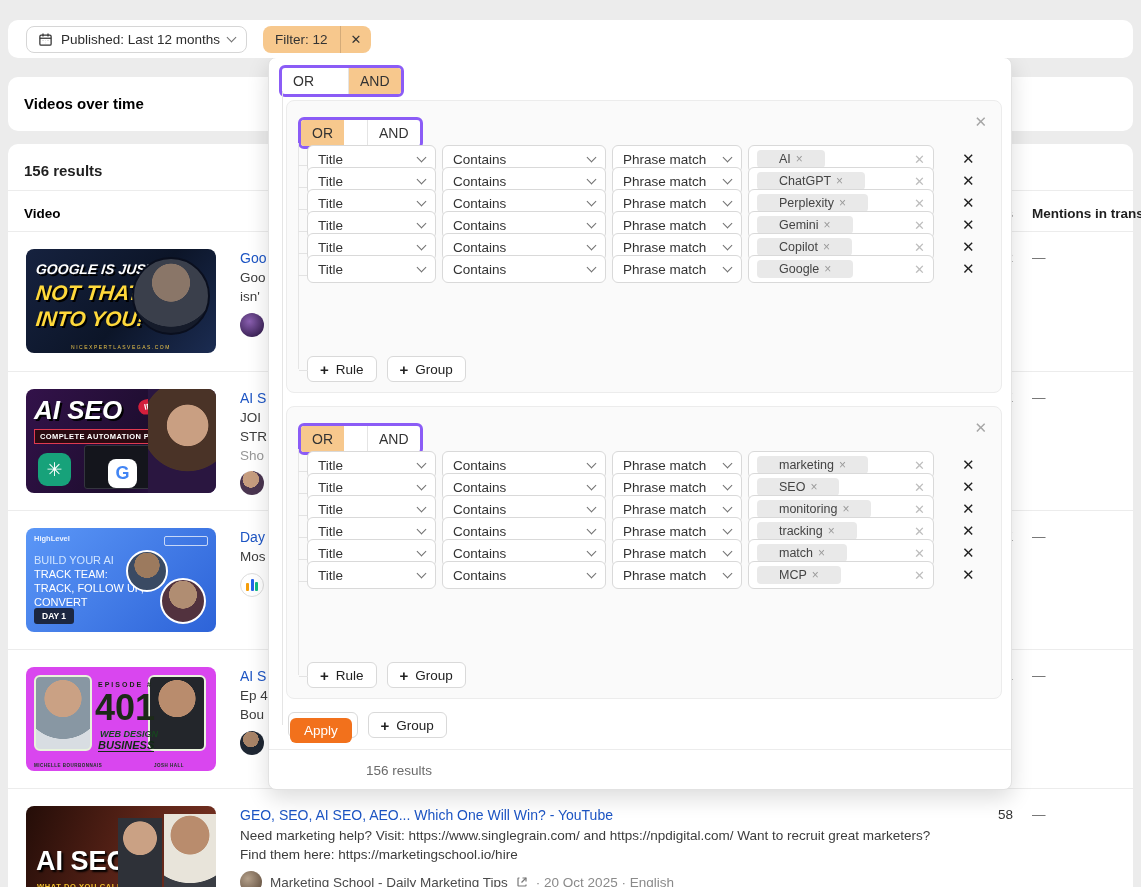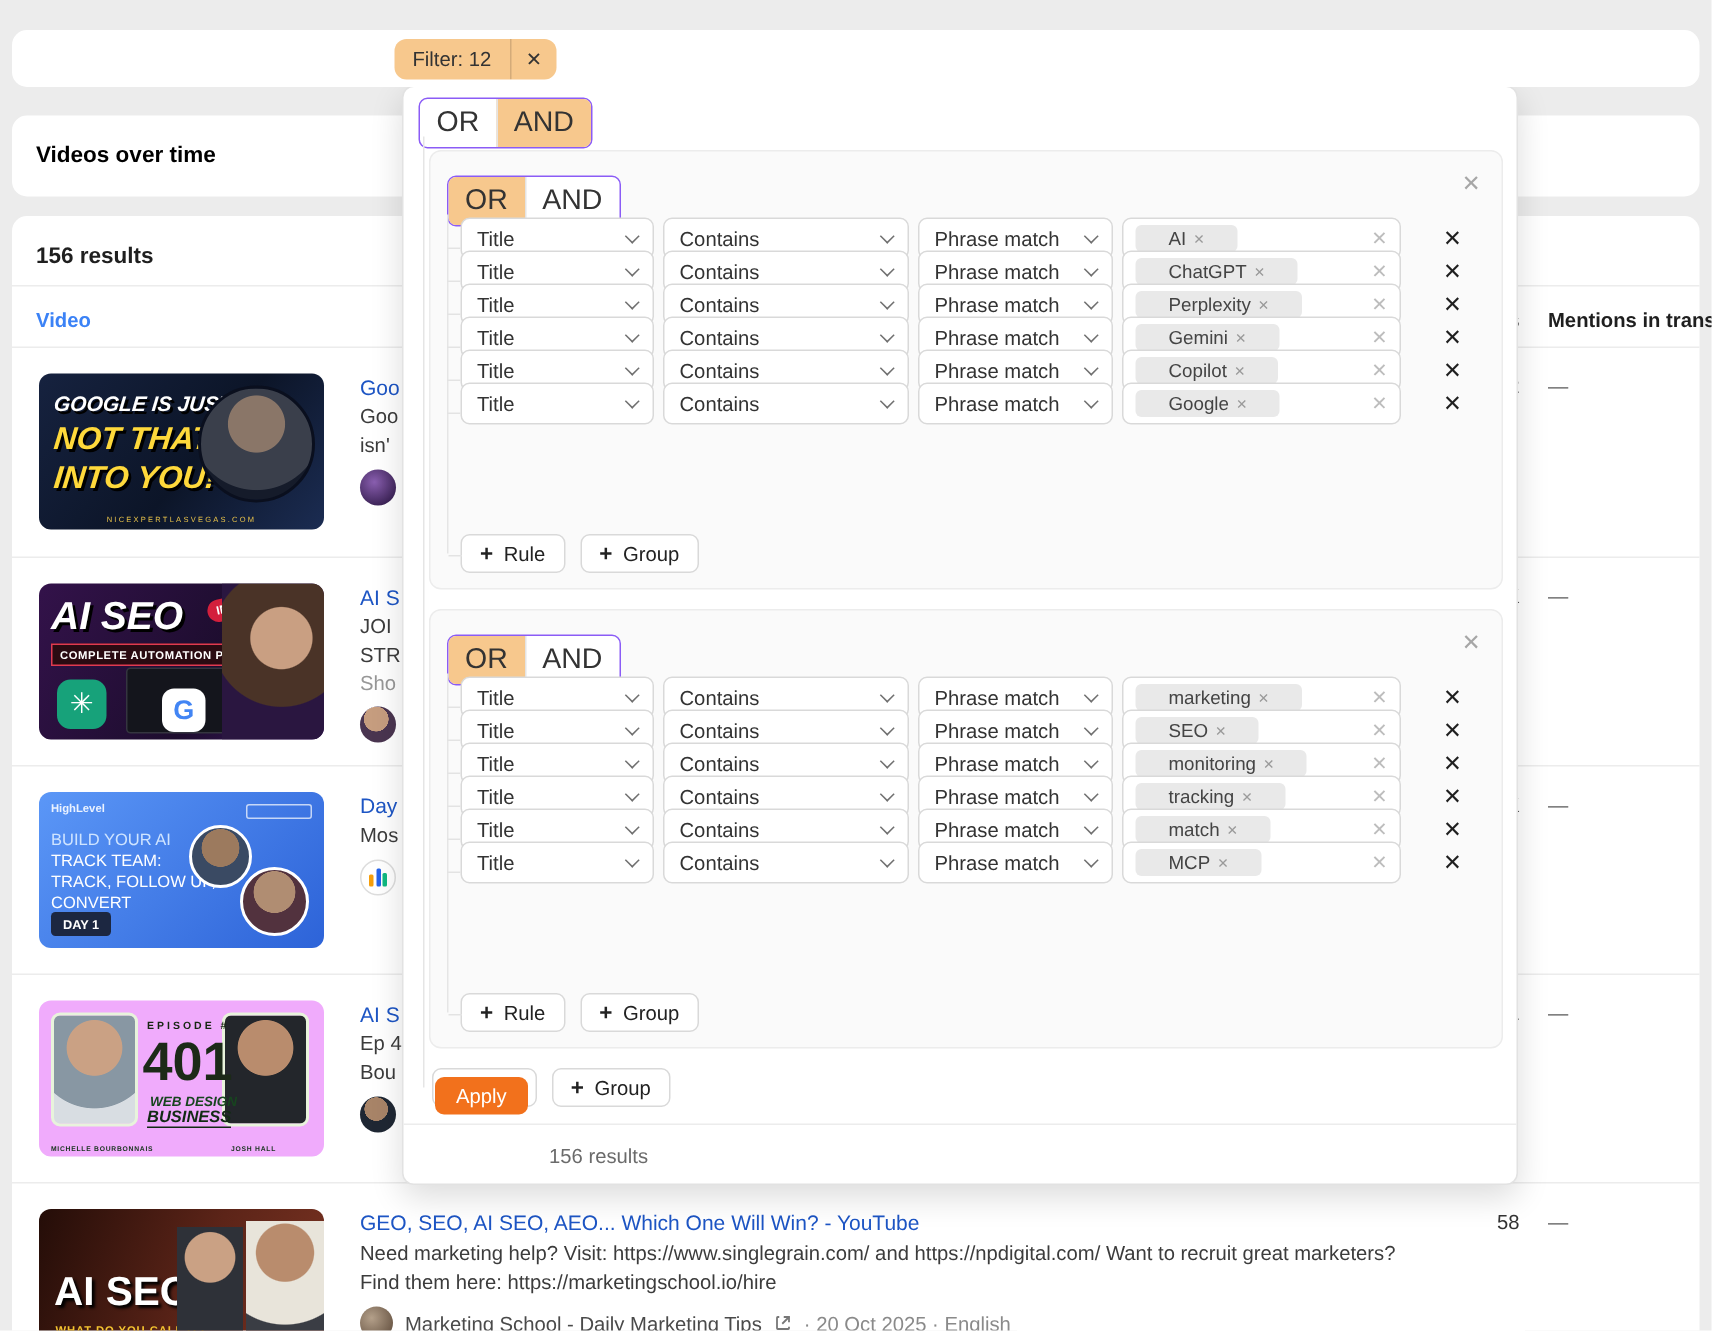--- a/index.html
+++ b/index.html
@@ -16,21 +16,21 @@
   .filter-badge .lbl { display:flex; align-items:center; padding:0 12px; }
   .filter-badge .bx { display:flex; align-items:center; padding:0 10px; border-left:1px solid rgba(0,0,0,.14); font-size:13px; font-weight:bold; }
   .chev { width:7px; height:7px; border-right:1.6px solid #707070; border-bottom:1.6px solid #707070; transform:rotate(45deg); margin-top:-4px; display:inline-block; }
 
   
   #chart-card { left:8px; top:77px; width:1125px; height:54px; z-index:1; }
   #chart-card h2 { font-size:15px; color:#000000; position:absolute; left:16px; top:18px; }
   #results-card { left:8px; top:144px; width:1125px; height:980px; z-index:1; }
   #results-count { position:absolute; left:16px; top:18px; font-size:15px; font-weight:bold; color:#1f1f1f; }
   .hline { position:absolute; left:0; right:0; height:1px; background:#ececec; }
-  #col-video { position:absolute; left:16px; top:62px; font-size:13.5px; font-weight:bold; color:#3b82f6; }
+  #col-video { position:absolute; left:16px; top:62px; font-size:13.5px; font-weight:bold; color:#000000; }
   #col-frag { position:absolute; right:120px; top:62px; font-size:13.5px; font-weight:bold; color:#1f1f1f; }
   #col-trans { position:absolute; left:1024px; top:62px; font-size:13.5px; font-weight:bold; color:#1f1f1f; white-space:nowrap; }
 
   .vrow { position:absolute; left:0; width:1125px; height:139px; }
   .vrow + .vrow { border-top:1px solid #ececec; }
   .thumb { position:absolute; left:18px; top:17px; width:190px; height:104px; border-radius:8px; overflow:hidden; cursor:pointer; }
   .vtext { position:absolute; left:232px; top:16px; width:700px; }
   .vtitle { font-size:14px; color:#1d55c4; cursor:pointer; line-height:20px; }
   .vline { font-size:13.5px; color:#3c3c3c; line-height:19px; }
   .vline.gray { color:#979797; }
@@ -62,21 +62,21 @@
   .t3 { background:linear-gradient(135deg,#5b97f7,#2d63d8); }
   .t3 .logo { position:absolute; left:8px; top:6px; color:#eaf2ff; font-size:7.5px; font-weight:bold; }
   .t3 .pill { position:absolute; right:8px; top:8px; width:44px; height:10px; border:1px solid rgba(255,255,255,.7); border-radius:2px; }
   .t3 .l { position:absolute; left:8px; font-weight:normal; font-size:11px; color:#fff; }
   .t3 .c1 { top:26px; color:#cfe4ff; } .t3 .c2 { top:40px; } .t3 .c3 { top:54px; } .t3 .c4 { top:68px; }
   .t3 .day { position:absolute; left:8px; bottom:8px; background:#1c2741; color:#fff; font-size:8.5px; font-weight:bold; padding:3px 8px; border-radius:3px; }
   .t3 .p1 { position:absolute; left:100px; top:22px; width:42px; height:42px; border-radius:50%; border:2px solid #fff;
             background:radial-gradient(circle at 50% 35%,#9c7a5e 0 40%,#3a4a63 41%); }
   .t3 .p2 { position:absolute; left:134px; top:50px; width:46px; height:46px; border-radius:50%; border:2px solid #fff;
             background:radial-gradient(circle at 50% 35%,#b08d72 0 40%,#52323e 41%); }
-  .t4 { background:#f0abfc; }
+  .t4 { background:#d946ef; }
   .t4 .ph { position:absolute; top:8px; width:58px; height:76px; border-radius:6px; border:2px solid #e8f3dc; }
   .t4 .ph1 { left:8px;  background:radial-gradient(circle at 50% 30%,#caa184 0 32%,#8897a3 33% 70%,#d8dde2 71%); }
   .t4 .ph2 { left:122px; background:radial-gradient(circle at 50% 30%,#b98c6d 0 32%,#23262b 33%); }
   .t4 .ep { position:absolute; left:72px; top:14px; font-size:7px; font-weight:bold; letter-spacing:2px; color:#162712; }
   .t4 .num { position:absolute; left:69px; top:20px; font-size:36px; font-weight:bold; color:#1c2a18; }
   .t4 .wd { position:absolute; left:74px; top:62px; font-size:9px; font-weight:bold; font-style:italic; color:#17451f; }
   .t4 .bz { position:absolute; left:72px; top:72px; font-size:11px; font-weight:bold; font-style:italic; color:#122b14; border-bottom:1px solid #122b14; }
   .t4 .nm { position:absolute; bottom:3px; font-size:4.5px; color:#14331a; font-weight:bold; letter-spacing:.5px; }
   .t4 .n1 { left:8px; } .t4 .n2 { left:128px; }
   .t5 { background:linear-gradient(110deg,#240d08,#5c2418 55%,#7a3322); }
@@ -89,21 +89,21 @@
   .av3 { background:#fff; border:1px solid #ddd; display:flex; align-items:flex-end; justify-content:center; gap:1.5px; padding-bottom:5px; }
   .av3 i { width:3px; border-radius:1px; display:block; }
   .av3 .b1 { height:8px;  background:#f59e0b; }
   .av3 .b2 { height:12px; background:#2563eb; }
   .av3 .b3 { height:9px;  background:#10b981; }
   .av4 { background:radial-gradient(circle at 45% 35%,#a88468 0 38%,#1f2733 39%); }
 
   
   #panel { position:absolute; left:268px; top:57px; width:744px; height:733px; background:#fff;
            border:1px solid #e2e2e2; border-radius:8px; box-shadow:0 8px 22px rgba(0,0,0,.14); z-index:50; }
-  .toggle { display:inline-flex; border:1px solid #8b5cf6; border-radius:6px; overflow:hidden; background:#fff; font-size:19px; }
+  .toggle { display:inline-flex; border:3px solid #8b5cf6; border-radius:6px; overflow:hidden; background:#fff; font-size:14px;gap:23px; }
   .toggle span { padding:5px 11px; cursor:pointer; color:#333; }
   .toggle .sel-on { background:#f7c88d; }
   .toggle span + span { border-left:1px solid #e4e4e4; }
   #root-toggle { position:absolute; left:10px; top:7px; }
   .tree-v { position:absolute; width:1px; background:#e5e5e5; }
   .group { position:absolute; left:17px; width:716px; height:293px; background:#fafafa; border:1px solid #ececec; border-radius:8px; }
   #group1 { top:42px; } #group2 { top:348px; }
   .group .toggle { position:absolute; left:11px; top:16px; background:#fff; }
   .group-x { position:absolute; right:14px; top:12px; font-size:15px; color:#a6a6a6; cursor:pointer; }
   .rules { position:absolute; left:20px; top:50px; }
@@ -129,20 +129,35 @@
   #apply-btn { position:absolute; left:21px; top:660px; height:25px; padding:0 14px; background:#f2711c; color:#fff;
                border:none; border-radius:6px; font-size:13.5px; font-family:inherit; cursor:pointer; }
   #panel-results { position:absolute; left:97px; top:705px; font-size:13.5px; color:#6b6b6b; }
 
   .ext-ic { display:inline-block; }
 </style>
 </head>
 <body>
 
 <div class="card" id="topbar">
+  <div class="pub-btn">
+    <svg width="15" height="15" viewBox="0 0 24 24" fill="none" stroke="#333" stroke-width="2">
+        <rect x="3" y="5" width="18" height="16" rx="2"></rect>
+        <line x1="8" y1="2.5" x2="8" y2="7"></line>
+        <line x1="16" y1="2.5" x2="16" y2="7"></line>
+        <line x1="3" y1="10" x2="21" y2="10"></line>
+        <line x1="8" y1="14" x2="8" y2="14.2"></line>
+        <line x1="12" y1="14" x2="12" y2="14.2"></line>
+        <line x1="16" y1="14" x2="16" y2="14.2"></line>
+        <line x1="8" y1="17.5" x2="8" y2="17.7"></line>
+        <line x1="12" y1="17.5" x2="12" y2="17.7"></line>
+      </svg>
+    <span>Published: Last 12 months</span>
+    <span class="chev"></span>
+  </div>
   <div class="filter-badge">
     <span class="lbl">Filter: 12</span>
     <span class="bx">✕</span>
   </div>
 </div>
 
 <div class="card" id="chart-card">
   <h2>Videos over time</h2>
 </div>
 

